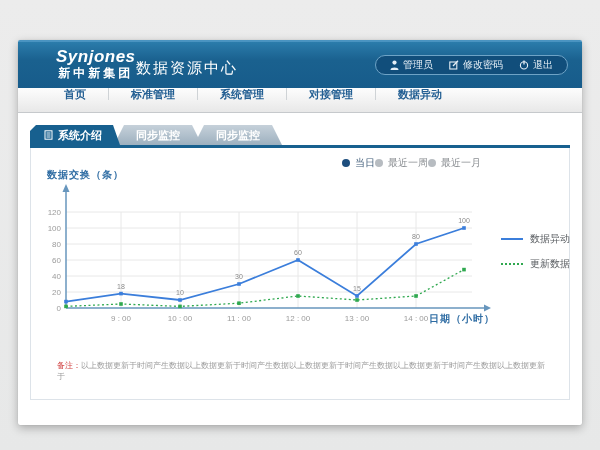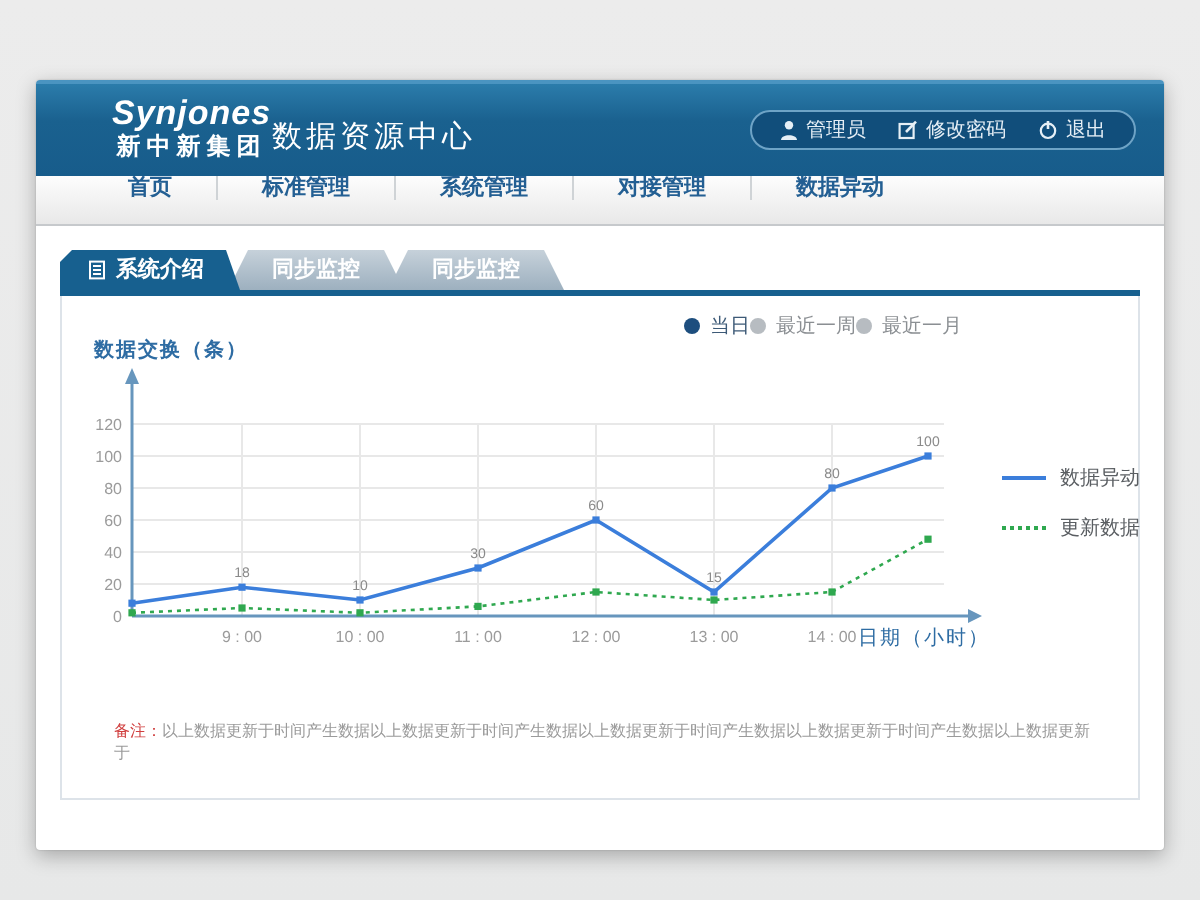--- a/index.html
+++ b/index.html
@@ -69,21 +69,21 @@
   .panel {
     position:absolute; left:12px; top:108px; width:540px; height:252px;
     background:#fff; border:1px solid #dde3e9; border-top:none;
   }
   .range-selector { position:absolute; top:8px; right:88px; display:flex; }
   .range-opt { display:flex; align-items:center; gap:5px; font-size:10px; color:#8b8f93; cursor:pointer; }
   .range-opt .dot { width:8px; height:8px; border-radius:50%; background:#b7bcc1; }
   .range-opt.selected { color:#3d5a77; }
   .range-opt.selected .dot { background:#1d4e7e; }
   .ylabel { position:absolute; left:16px; top:20px; font-size:10px; font-weight:bold; color:#2e6ca3; letter-spacing:1px; }
-  .xlabel { position:absolute; left:398px; top:164px; font-size:10px; font-weight:normal; color:#2e6ca3; letter-spacing:1px; }
+  .xlabel { position:absolute; left:398px; top:164px; font-size:10px; font-weight:bold; color:#2e6ca3; letter-spacing:1px; }
   #chart { position:absolute; left:10px; top:34px;
     font-family:"Liberation Sans","DejaVu Sans",sans-serif; }
   .chart-legend { position:absolute; left:470px; top:84px; display:flex; flex-direction:column; gap:11px; }
   .cl-row { display:flex; align-items:center; gap:7px; font-size:10px; color:#5a5e62; white-space:nowrap; }
   .cl-swatch { width:22px; height:0; border-top:2px solid #3b7edb; }
   .cl-swatch.dotted { border-top:2px dotted #2fa84f; }
   .note { position:absolute; left:26px; right:20px; top:212px; font-size:8px; color:#9a9a9a; letter-spacing:0; line-height:11px; }
   .note .note-label { color:#d03f3f; }
 </style>
 </head>

